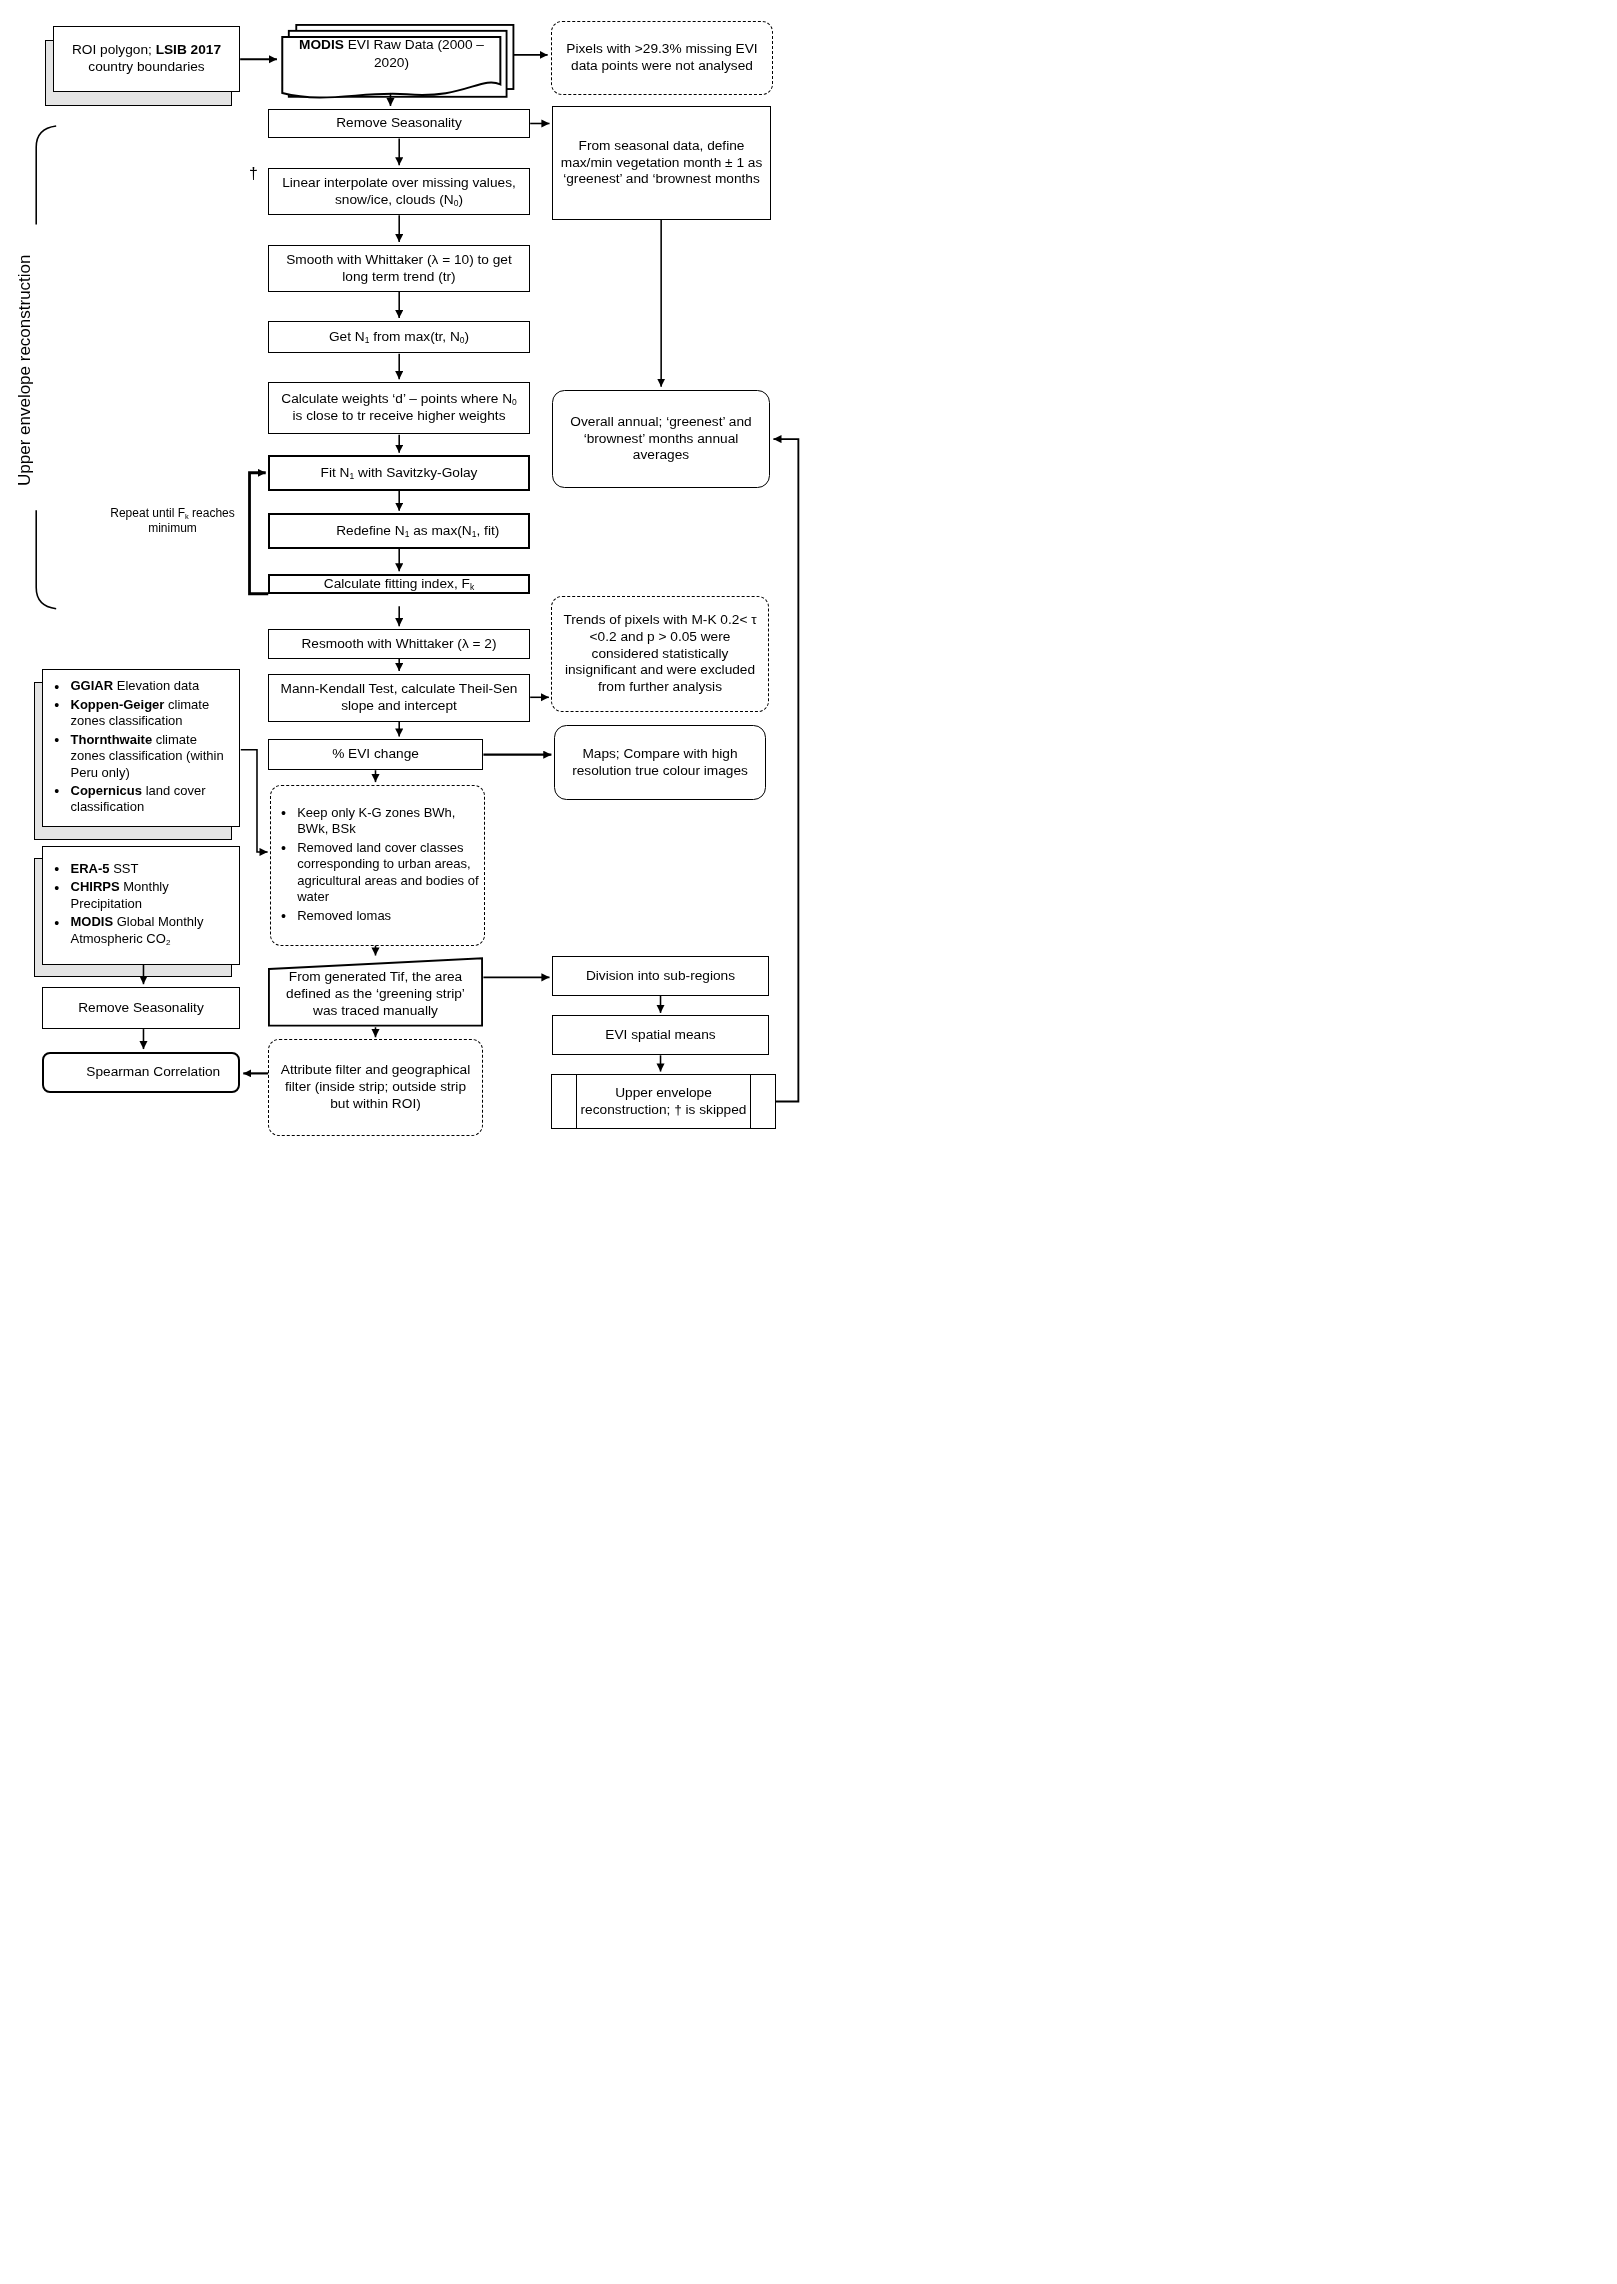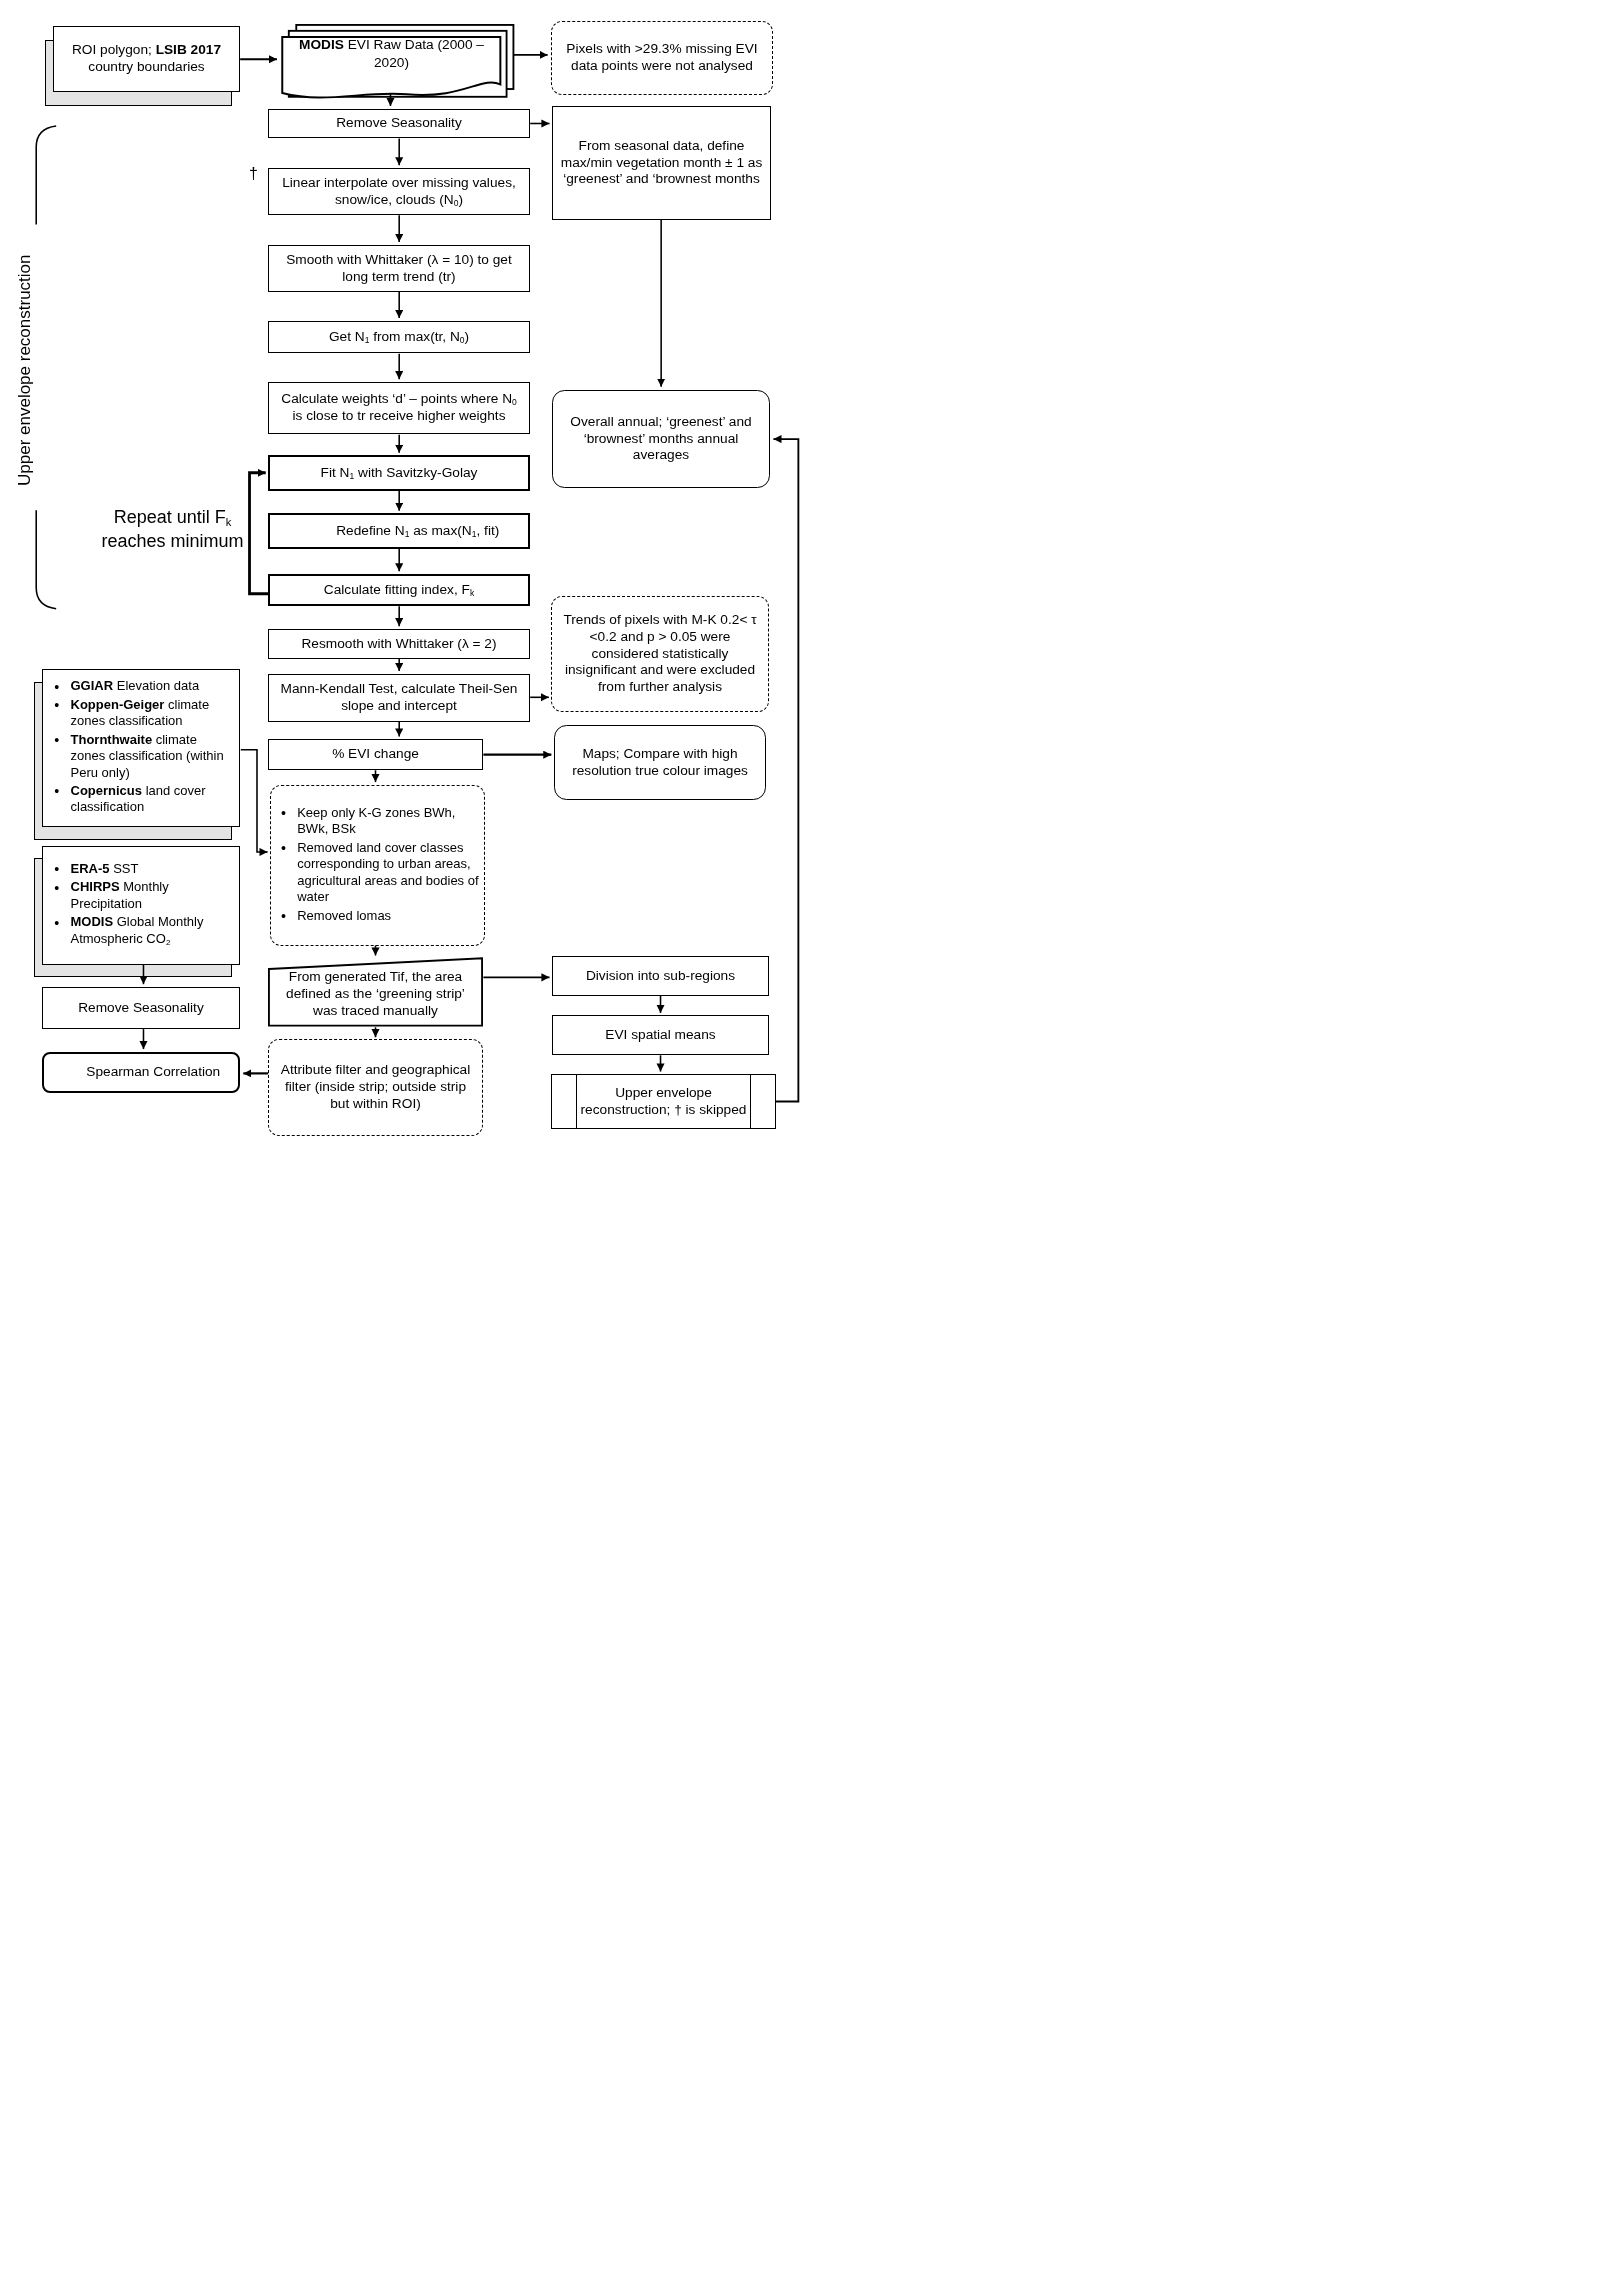--- a/index.html
+++ b/index.html
@@ -31,21 +31,21 @@
   sub{font-size:0.62em;vertical-align:-0.28em;letter-spacing:0;}
   b{font-weight:bold;}
   .sideways{
     position:absolute;left:5px;top:232px;height:276px;width:40px;
     writing-mode:vertical-rl;transform:rotate(180deg);
     display:flex;align-items:center;justify-content:center;
     font-size:17px;white-space:nowrap;z-index:3;
   }
   .loop-label{
     position:absolute;left:99px;top:506px;width:147px;text-align:center;
-    font-size:18px;line-height:1.25;z-index:3;
+    font-size:12px;line-height:1.25;z-index:3;
   }
   .dagger{position:absolute;left:249px;top:165px;font-size:16px;z-index:3;}
   .doc-text{
     position:absolute;left:284px;top:36px;width:215px;text-align:center;
     font-size:13.7px;line-height:1.3;z-index:4;
   }
   .docsvg,.trapsvg{position:absolute;z-index:2;}
   .trap-text{
     position:absolute;left:274px;top:968px;width:203px;text-align:center;
     font-size:13.7px;line-height:1.25;z-index:4;
@@ -129,21 +129,21 @@
   </div>
 
   <div class="box thick" style="left:268px;top:455px;width:262px;height:36px;">
     <span>Fit N<sub>1</sub> with Savitzky-Golay</span>
   </div>
 
   <div class="box thick" style="left:268px;top:513px;width:262px;height:36px;padding-left:45px;">
     <span>Redefine N<sub>1</sub> as max(N<sub>1</sub>, fit)</span>
   </div>
 
-  <div class="box thick" style="left:268px;top:574px;width:262px;height:32px;">
+  <div class="box thick" style="left:268px;top:574px;width:262px;height:20px;">
     <span>Calculate fitting index, F<sub>k</sub></span>
   </div>
 
   <div class="loop-label">Repeat until F<sub>k</sub> reaches minimum</div>
 
   <div class="box" style="left:268px;top:629px;width:262px;height:30px;">
     <span>Resmooth with Whittaker (λ = 2)</span>
   </div>
 
   <div class="box" style="left:268px;top:674px;width:262px;height:48px;">

